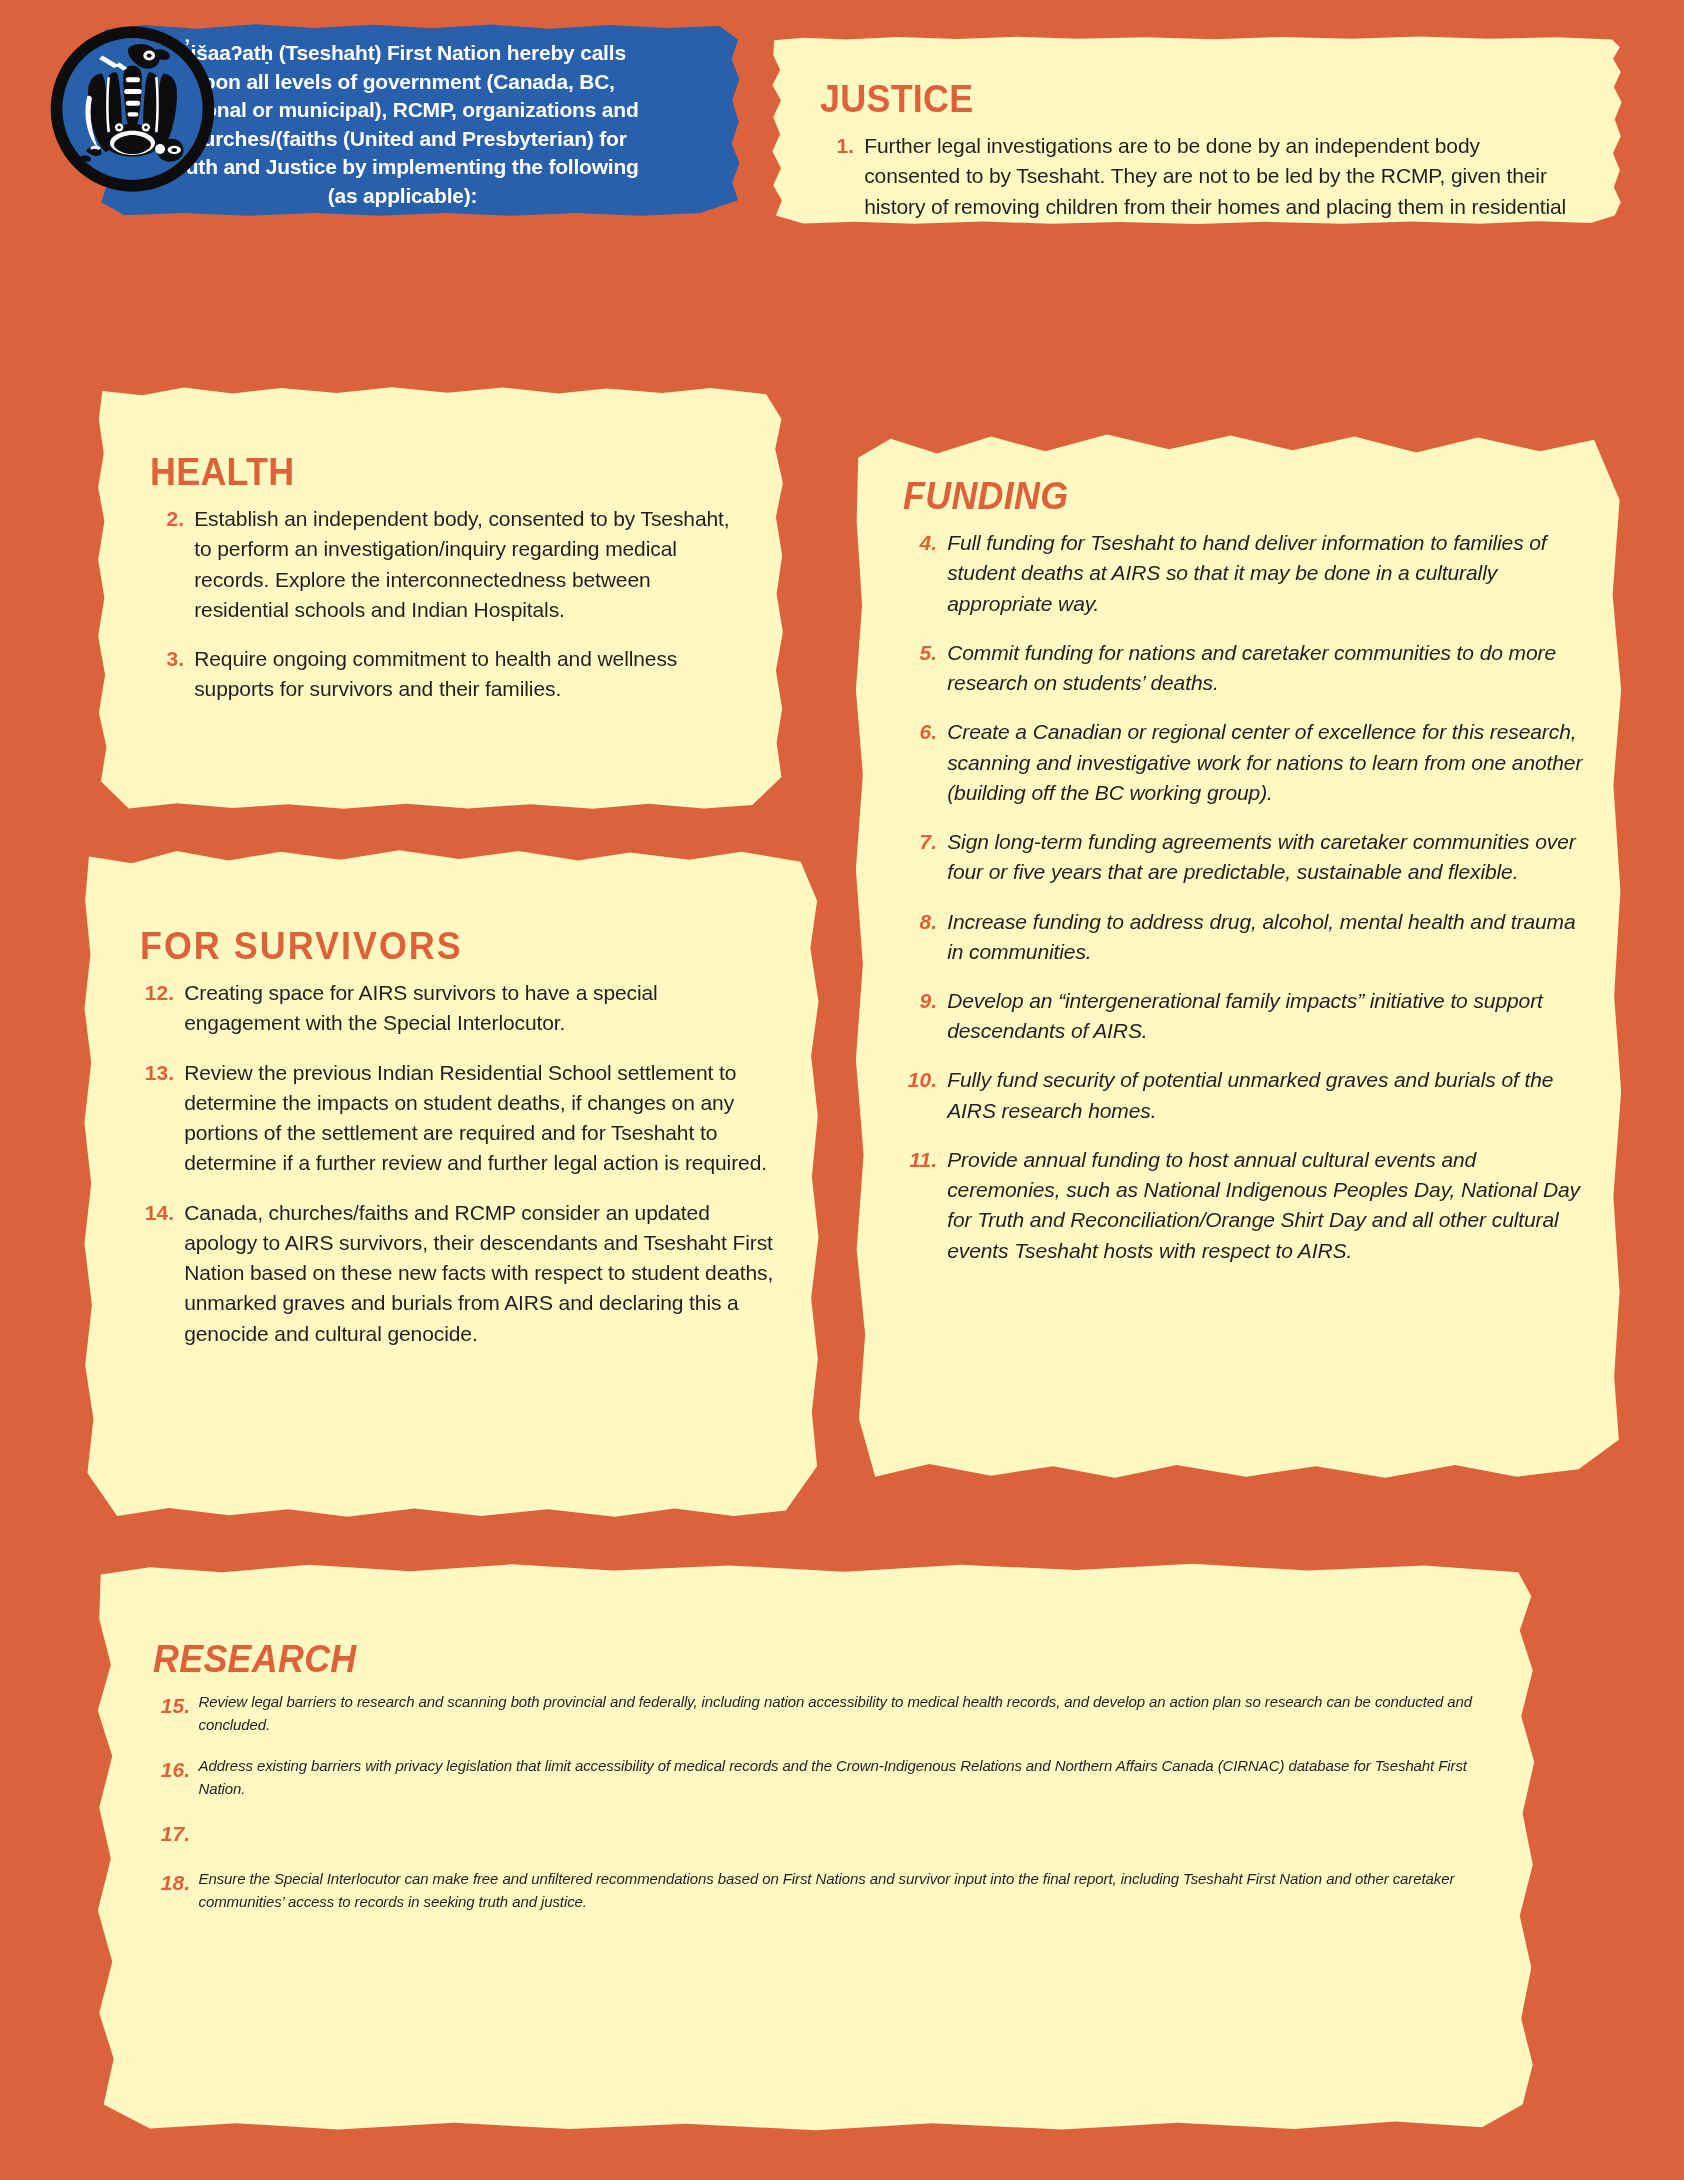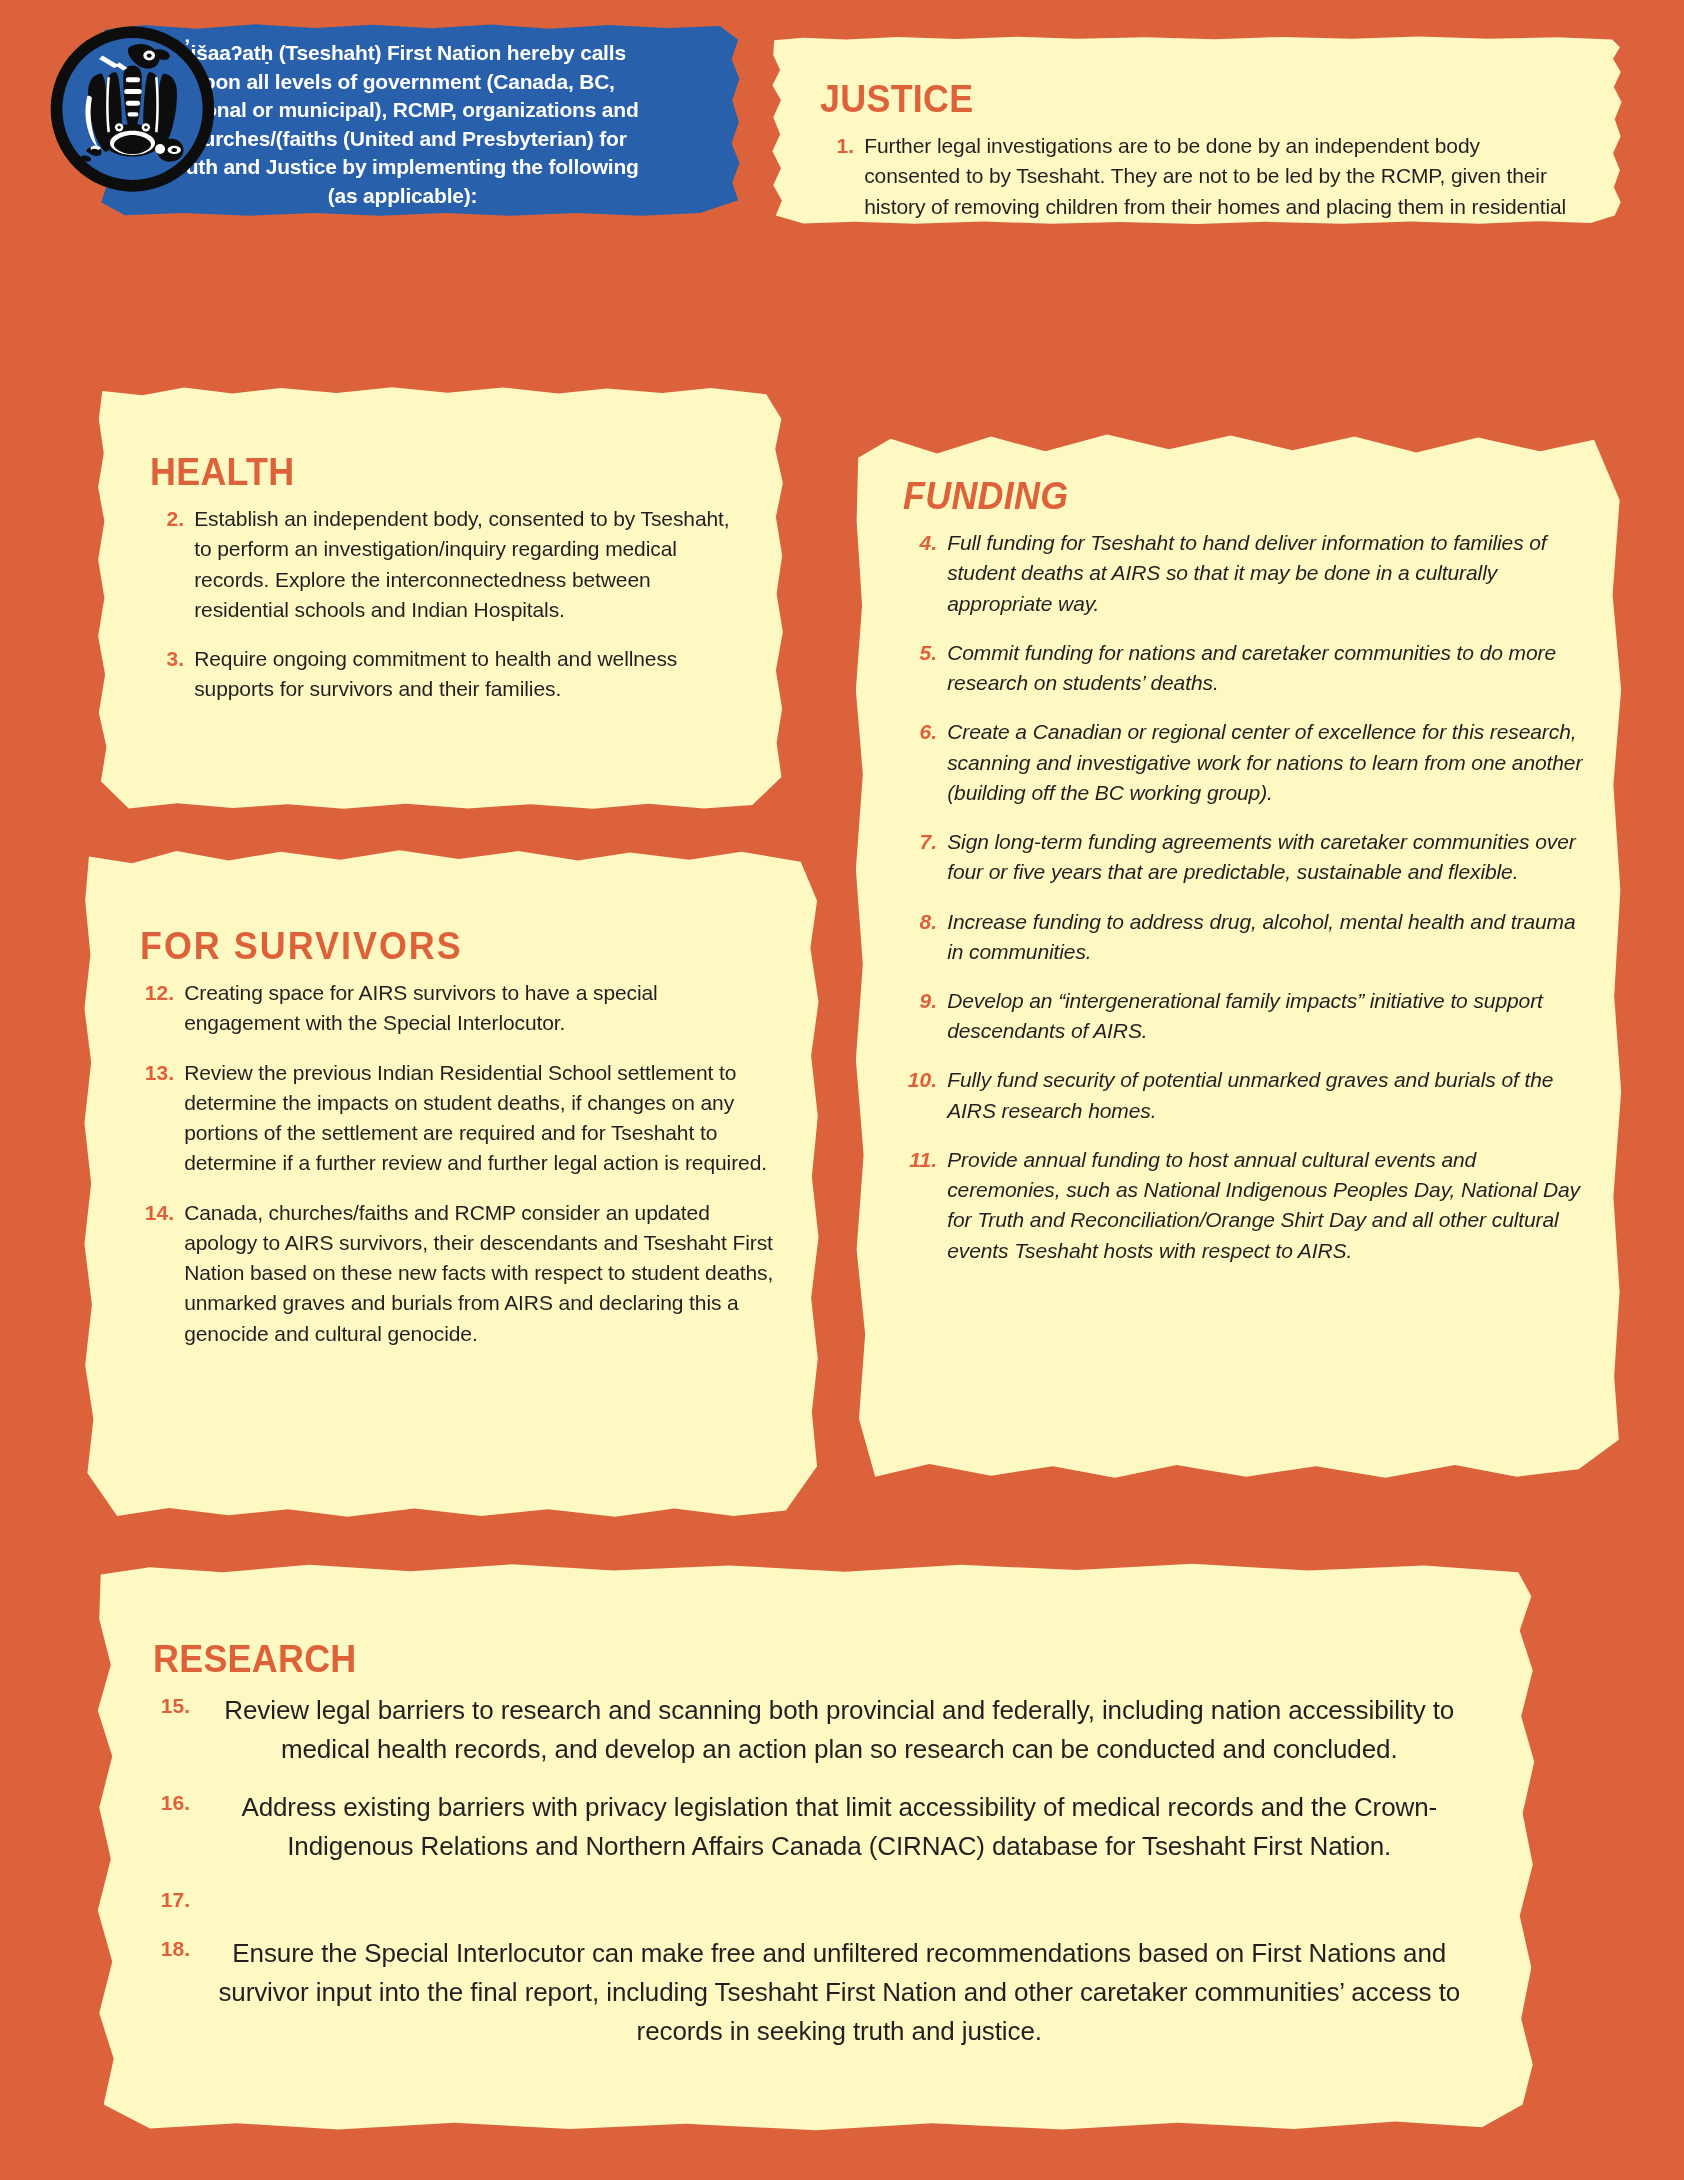--- a/index.html
+++ b/index.html
@@ -141,21 +141,21 @@
     color: #231f20;
     font-size: 21px;
     line-height: 1.44;
     letter-spacing: -0.1px;
   }
 
   
   .col .num { width: 34px; margin-right: 10.2px; }
   
   .wide .num { width: 37px; margin-right: 8.5px; }
-  .wide .txt { font-size: 26px; line-height: 1.5; text-align: center; }
+  .wide .txt { font-size: 15px; line-height: 1.5; }
 
   
   #card-justice {
     left: 769px; top: 36px; width: 856px; height: 189px;
   }
   #card-justice .inner { padding: 41px 48px 25.6px 51px; }
 
   #card-health {
     left: 94px; top: 385px; width: 693px; height: 426px;
   }
@@ -167,21 +167,21 @@
   #card-funding .inner { padding: 48px 39px 31px 51px; }
 
   #card-survivors {
     left: 80px; top: 847px; width: 743px; height: 673px;
   }
   #card-survivors .inner { padding: 77px 49px 34px 60px; }
 
   #card-research {
     left: 92px; top: 1562px; width: 1448px; height: 571px;
   }
-  #card-research .inner { padding: 75px 60px 34px 61px; }
+  #card-research .inner { padding: 75px 60px 34px 61px; font-style: italic; }
 
   .inner { position: relative; }
 </style>
 </head>
 <body>
 
 <div id="header-band" class="torn-blue"></div>
 <div id="header-text">c̓išaaʔatḥ (Tseshaht) First Nation hereby calls upon all levels of government (Canada, BC, regional or municipal), RCMP, organizations and churches/(faiths (United and Presbyterian) for Truth and Justice by implementing the following (as applicable):</div>
 
 <div id="logo">

